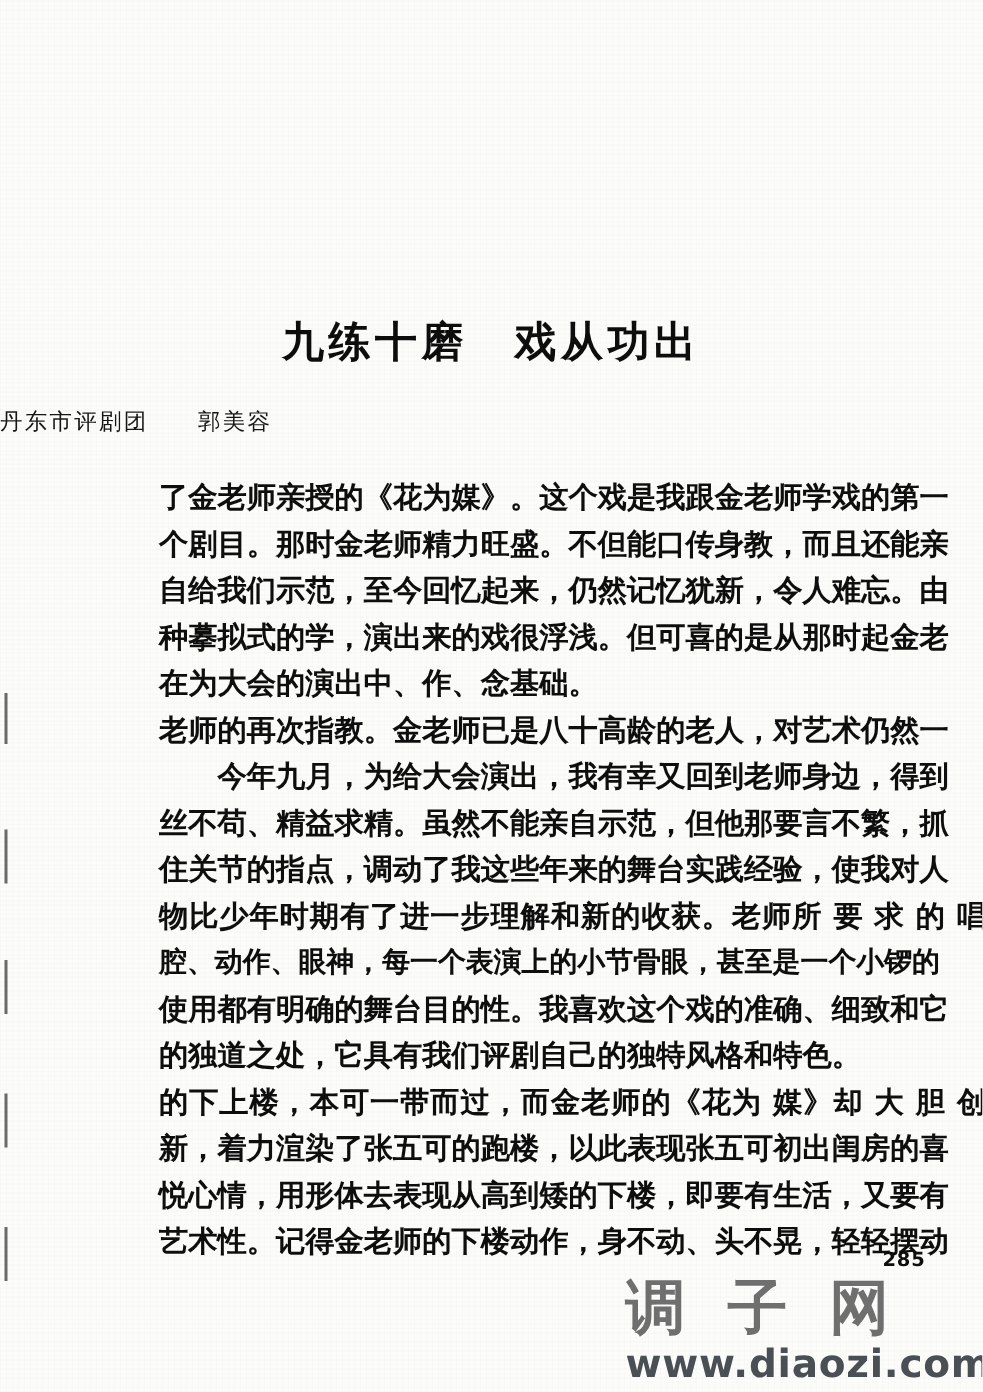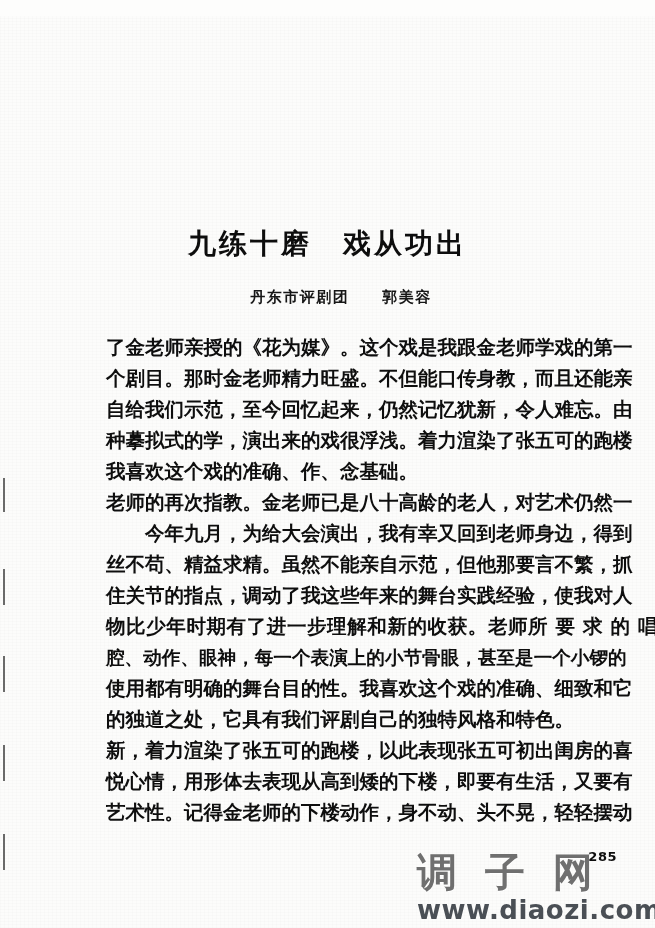--- a/index.html
+++ b/index.html
@@ -18,21 +18,20 @@
 
   
   .page {
     position: absolute;
     inset: 0;
     background-color: #fcfcfb;
     background-image:
       repeating-linear-gradient(0deg, rgba(0,0,0,0.013) 0px, rgba(0,0,0,0.013) 1px, rgba(0,0,0,0) 1px, rgba(0,0,0,0) 3px),
       repeating-linear-gradient(90deg, rgba(0,0,0,0.010) 0px, rgba(0,0,0,0.010) 1px, rgba(0,0,0,0) 1px, rgba(0,0,0,0) 4px);
     overflow: hidden;
-    margin-top: 16px;
   }
 
   
   .margin-tick {
     position: absolute;
     left: 3px;
     width: 2px;
     background: #3a3a3a;
     opacity: 0.75;
   }
@@ -50,27 +49,26 @@
     letter-spacing: 3px;
     color: #0d0d0d;
     white-space: pre;
   }
 
   .article-byline {
     position: absolute;
     left: 0;
     right: 0;
     top: 272px;
-    text-align: center;
+    text-align: left;
     font-size: 15px;
-    font-weight: bold;
+    font-weight: normal;
     letter-spacing: 1.5px;
     color: #161616;
     white-space: pre;
-    padding-left: 27px;
   }
 
   
   .body-text {
     position: absolute;
     left: 106px;
     top: 316px;
     width: 468px;
   }
   .body-line {
@@ -138,30 +136,31 @@
   <div class="margin-tick" style="top:818px;height:36px;"></div>
 
   <div class="article-title">九练十磨　戏从功出</div>
 
   <div class="article-byline">丹东市评剧团　　郭美容</div>
 
   <div class="body-text">
     <div class="body-line">了金老师亲授的《花为媒》。这个戏是我跟金老师学戏的第一</div>
     <div class="body-line">个剧目。那时金老师精力旺盛。不但能口传身教，而且还能亲</div>
     <div class="body-line">自给我们示范，至今回忆起来，仍然记忆犹新，令人难忘。由</div>
-    <div class="body-line">种摹拟式的学，演出来的戏很浮浅。着力渲染了张五可的跑楼</div>
-    <div class="body-line">我喜欢这个戏的准确、作、念基础。</div>
+    <div class="body-line">种摹拟式的学，演出来的戏很浮浅。但可喜的是从那时起金老</div>
+    <div class="body-line">在为大会的演出中、作、念基础。</div>
     <div class="body-line">老师的再次指教。金老师已是八十高龄的老人，对艺术仍然一</div>
     <div class="body-line">　　今年九月，为给大会演出，我有幸又回到老师身边，得到</div>
     <div class="body-line">丝不苟、精益求精。虽然不能亲自示范，但他那要言不繁，抓</div>
     <div class="body-line">住关节的指点，调动了我这些年来的舞台实践经验，使我对人</div>
     <div class="body-line stretch-1">物比少年时期有了进一步理解和新的收获。老师所 要 求 的 唱</div>
     <div class="body-line" style="font-size:18.6px;">腔、动作、眼神，每一个表演上的小节骨眼，甚至是一个小锣的</div>
     <div class="body-line">使用都有明确的舞台目的性。我喜欢这个戏的准确、细致和它</div>
     <div class="body-line">的独道之处，它具有我们评剧自己的独特风格和特色。</div>
+    <div class="body-line stretch-1">的下上楼，本可一带而过，而金老师的《花为 媒》却 大 胆 创</div>
     <div class="body-line">新，着力渲染了张五可的跑楼，以此表现张五可初出闺房的喜</div>
     <div class="body-line">悦心情，用形体去表现从高到矮的下楼，即要有生活，又要有</div>
     <div class="body-line">艺术性。记得金老师的下楼动作，身不动、头不晃，轻轻摆动</div>
   </div>
 
   <div class="page-number">285</div>
 
   <div class="watermark">
     <div class="watermark-cn">调 子 网</div>
     <div class="watermark-url">www.diaozi.com</div>

